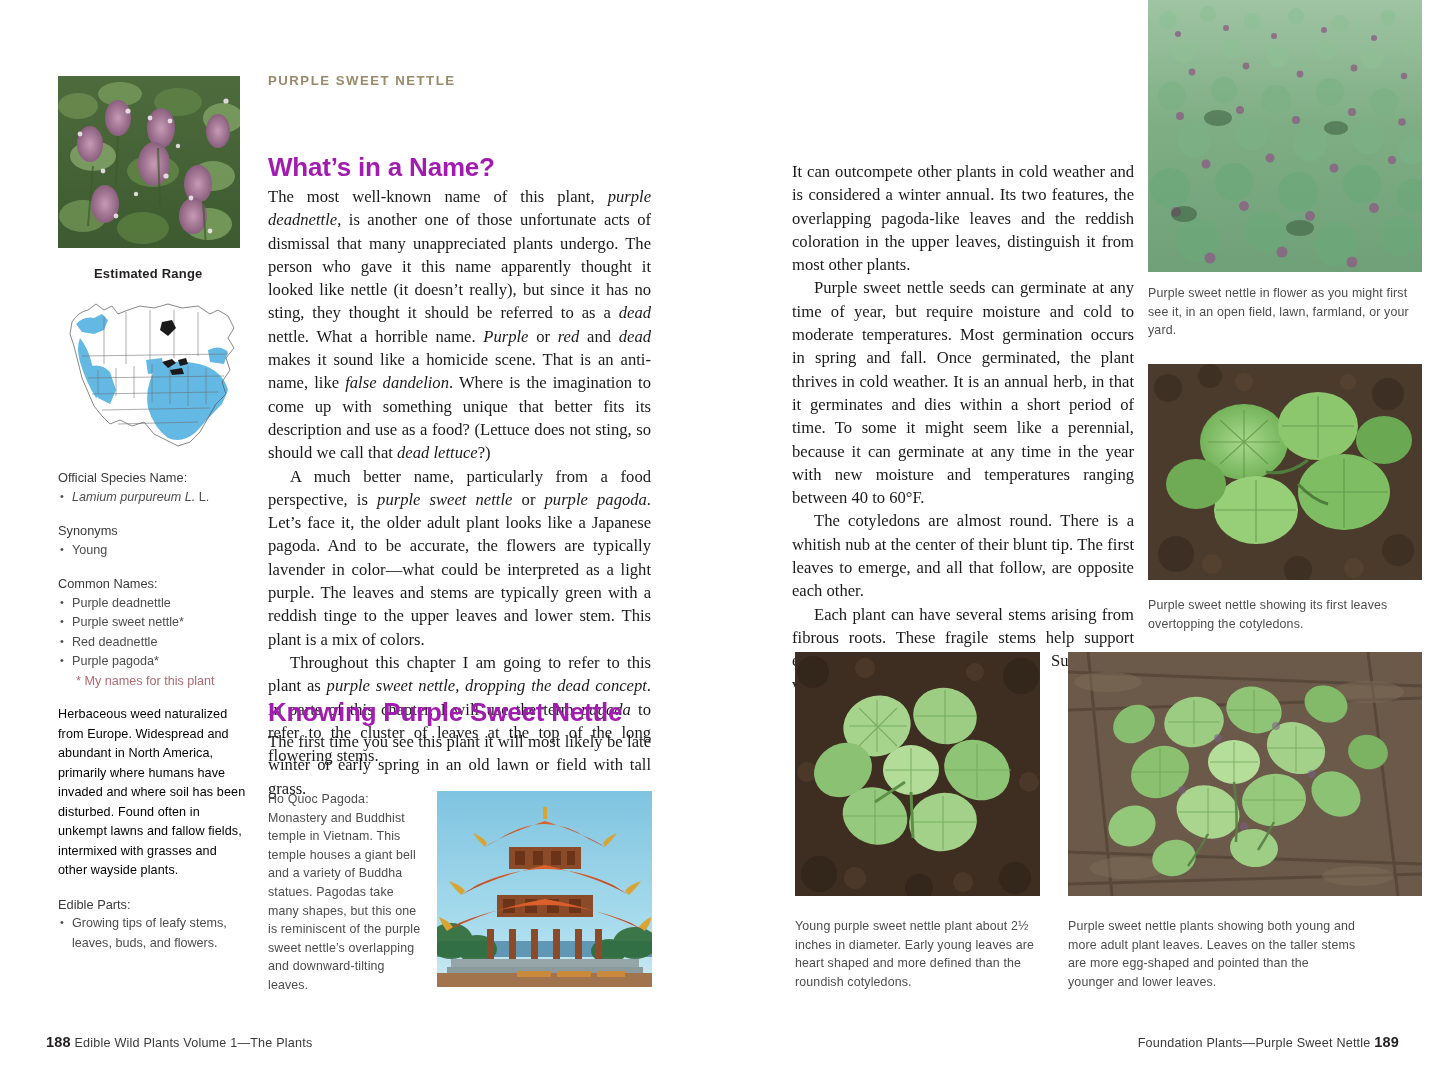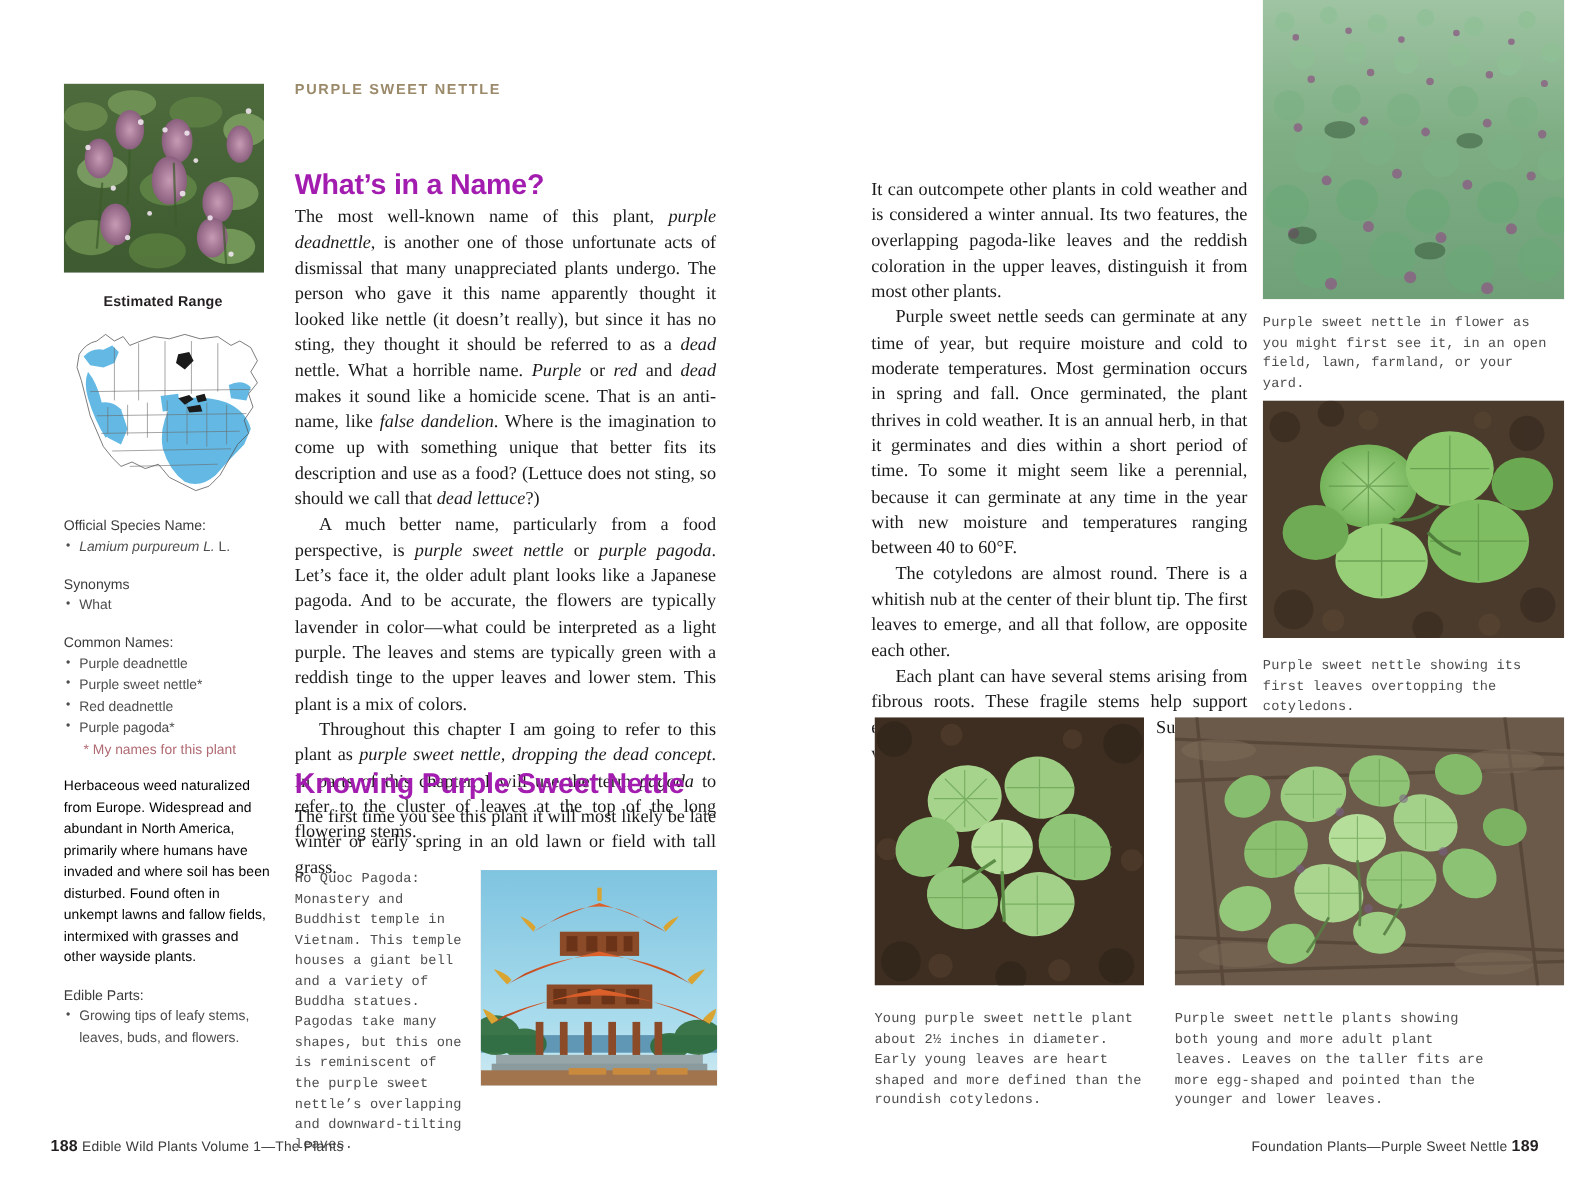--- a/index.html
+++ b/index.html
@@ -8,21 +8,21 @@
   .page{position:absolute;top:0;left:0;width:1445px;height:1084px;}
   .body-text{font-family:Liberation Serif, serif;font-size:16.6px;line-height:23.3px;text-align:justify;color:#1a1a1a;}
   .body-text p{margin:0;text-indent:22px;}
   .body-text p.first{text-indent:0;}
   .body-text i{font-style:italic;}
 
   .section-head{font-family:"Liberation Sans",sans-serif;font-weight:bold;font-size:26px;color:#a21caf;letter-spacing:-0.2px;margin:0 0 3px 0;line-height:30px;}
 
   .running-head{font-family:"Liberation Sans",sans-serif;font-weight:bold;font-size:13.2px;letter-spacing:1.5px;color:#9a8a6a;}
 
-  .caption{font-family:Liberation Mono, monospace;font-size:12.4px;line-height:18.6px;color:#4d4d4d;letter-spacing:.15px;}
+  .caption{font-family:Liberation Sans, sans-serif;font-size:12.4px;line-height:18.6px;color:#4d4d4d;letter-spacing:.15px;}
 
   .side-text{font-family:"Liberation Sans",sans-serif;font-size:12.6px;line-height:19.5px;color:#000000;letter-spacing:.1px;}
   .side-head{font-family:"Liberation Sans",sans-serif;font-size:12.8px;line-height:19.5px;color:#3a3a3a;font-weight:400;}
   .side-list{list-style:none;margin:0;padding:0;}
   .side-list li{position:relative;padding-left:14px;font-size:12.6px;line-height:19.5px;color:#4d4d4d;}
   .side-list li:before{content:"\2022";position:absolute;left:2px;top:-1px;font-size:11px;color:#4d4d4d;}
   .side-list li.note{padding-left:18px;color:#b06a72;}
   .side-list li.note:before{content:"";}
   .side-list li i{font-family:"Liberation Sans",sans-serif;font-style:italic;}
 
@@ -177,21 +177,21 @@
   </div>
 
   <div id="side-block">
     <div class="side-head">Official Species Name:</div>
     <ul class="side-list">
       <li><i>Lamium purpureum L.</i> L.</li>
     </ul>
     <div class="side-gap"></div>
     <div class="side-head">Synonyms</div>
     <ul class="side-list">
-      <li>What</li>
+      <li>Young</li>
     </ul>
     <div class="side-gap"></div>
     <div class="side-head">Common Names:</div>
     <ul class="side-list">
       <li>Purple deadnettle</li>
       <li>Purple sweet nettle*</li>
       <li>Red deadnettle</li>
       <li>Purple pagoda*</li>
       <li class="note">* My names for this plant</li>
     </ul>
@@ -538,20 +538,20 @@
       </g>
       <g fill="#7a5f86" opacity="0.55">
         <circle cx="150" cy="86" r="4"></circle>
           <circle cx="208" cy="74" r="4"></circle>
           <circle cx="114" cy="138" r="4"></circle>
         <circle cx="244" cy="122" r="4"></circle>
           <circle cx="176" cy="174" r="4"></circle>
       </g>
     </svg>
   </div>
-  <div class="caption" id="cap-adult">Purple sweet nettle plants showing both young and more adult plant leaves. Leaves on the taller fits are more egg-shaped and pointed than the younger and lower leaves.</div>
+  <div class="caption" id="cap-adult">Purple sweet nettle plants showing both young and more adult plant leaves. Leaves on the taller stems are more egg-shaped and pointed than the younger and lower leaves.</div>
 
   <div class="footer" id="footer-right">
     <span>Foundation Plants—Purple Sweet Nettle</span>
     <span class="num">189</span>
   </div>
 
 </div>
 
 </body></html>

